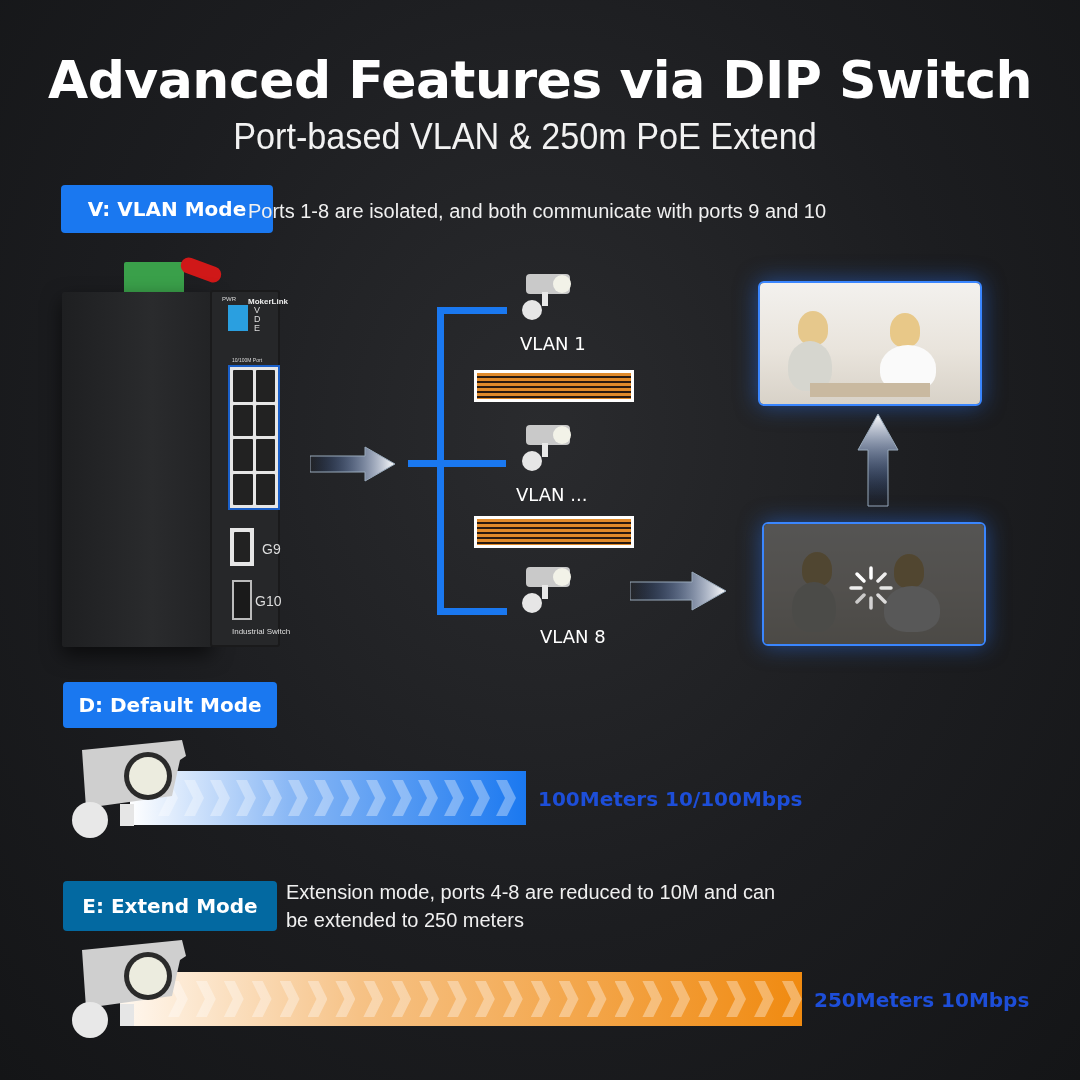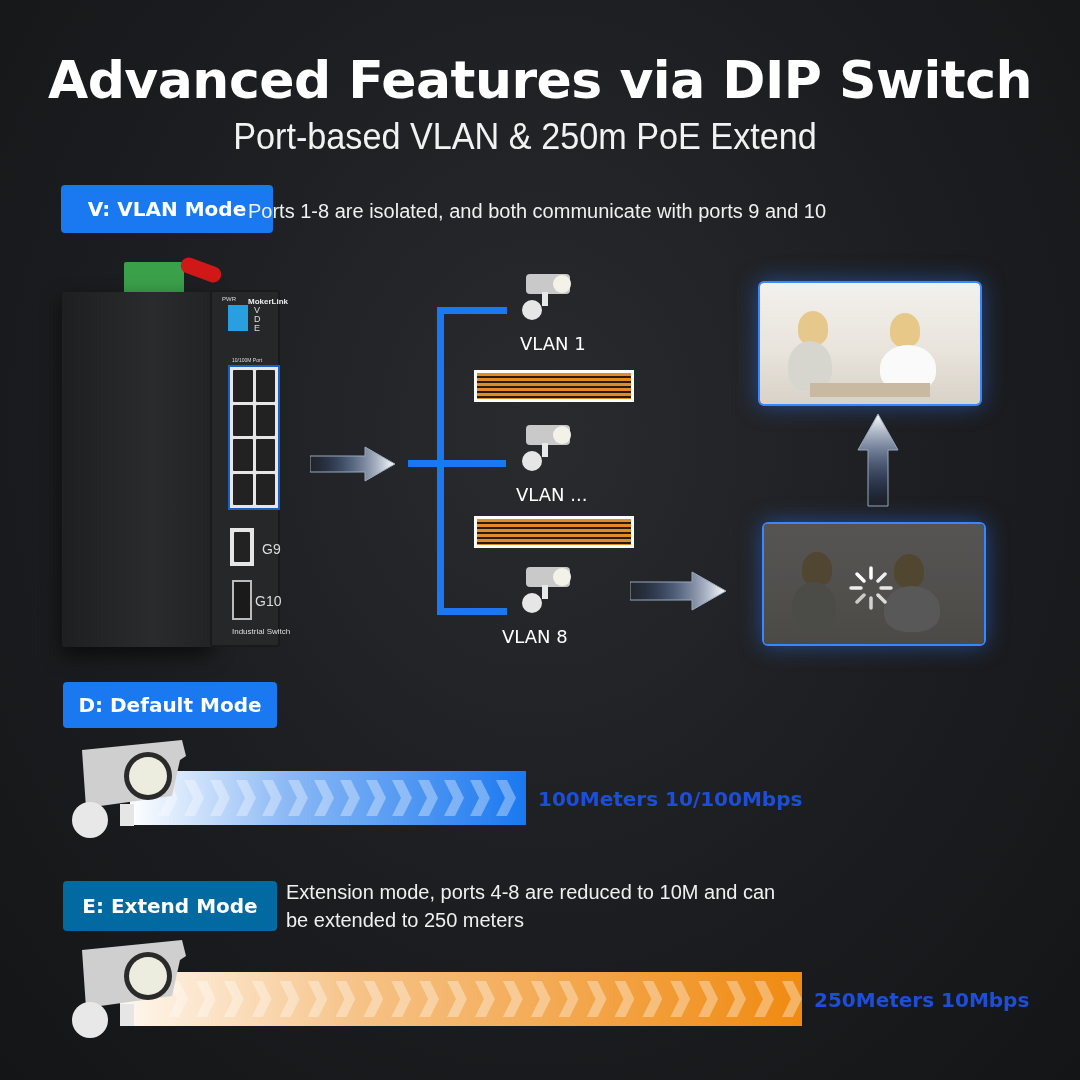--- a/index.html
+++ b/index.html
@@ -182,21 +182,21 @@
 <div class="abs cable" style="left:474px;top:516px;">
     <div class="cable-inner"></div>
   </div>
 
 <svg class="abs cam" style="left:518px;top:563px;" viewBox="0 0 58 52">
   <rect x="8" y="4" width="44" height="20" rx="4" fill="#c9c9c9"></rect>
   <circle cx="44" cy="14" r="9" fill="#f2f2e8"></circle>
   <rect x="24" y="22" width="6" height="14" fill="#e8e8e8"></rect>
   <circle cx="14" cy="40" r="10" fill="#e6e6e6"></circle>
 </svg>
-<div class="abs vlan-label" style="left:502px;top:626px;">VLAN 8</div>
+<div class="abs vlan-label" style="left:540px;top:626px;">VLAN 8</div>
 
 <svg class="abs" style="left:630px;top:570px;" width="100" height="42">
   <defs>
       <linearGradient id="gb" x1="0" x2="1">
         <stop offset="0" stop-color="#1a4fb0" stop-opacity="0"></stop>
         <stop offset="1" stop-color="#ffffff"></stop>
       </linearGradient>
     </defs>
   <polygon points="0,12 62,12 62,2 96,21 62,40 62,30 0,30" fill="url(#gb)" stroke="#9ab" stroke-width="1"></polygon>
 </svg>

